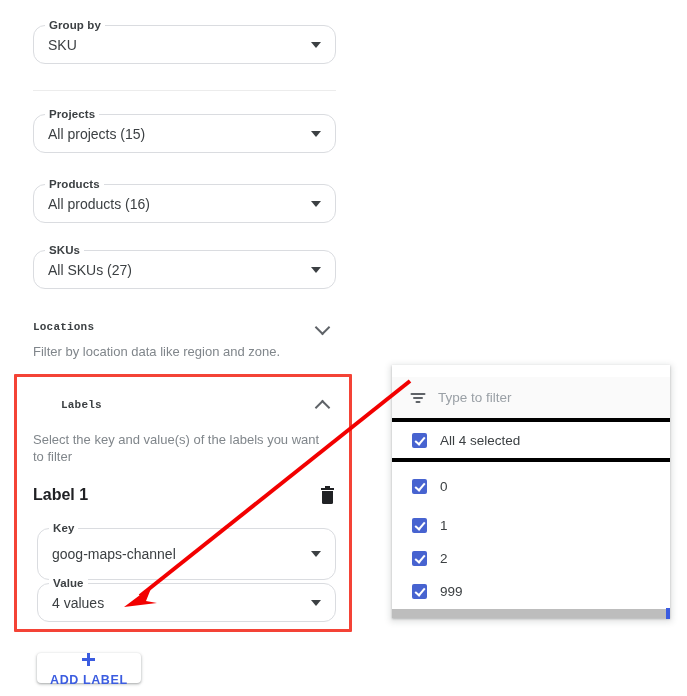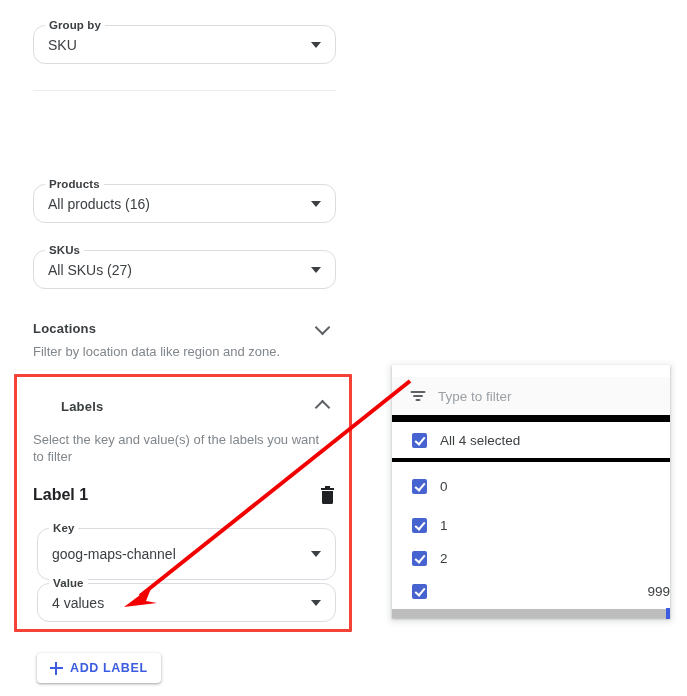--- a/index.html
+++ b/index.html
@@ -50,24 +50,25 @@
   }
 
   .divider {
     position: absolute;
     height: 1px;
     background: #ececec;
   }
 
   .sect-title {
     position: absolute;
-    font-size: 13px;
+    font-size: 11px;
     font-weight: bold;
     color: #3c4043;
     letter-spacing: .2px;
+    font-family: Liberation Mono, monospace;
   }
   .sect-sub {
     position: absolute;
     font-size: 13px;
     color: #80868b;
     line-height: 17px;
   }
 
   
   .chev {
@@ -172,21 +173,21 @@
     position: absolute;
     bottom: 8px;
     font-size: 12px;
     color: #c6c6c6;
     white-space: nowrap;
   }
   .dd-filter {
     position: absolute;
     left: 0; right: 0;
     background: #fafafa;
-    border-bottom: 7px solid #000000;
+    border-bottom: 4px solid #000000;
     display: flex;
     align-items: center;
   }
   .filter-icon {
     position: relative;
     width: 17px; height: 14px;
     margin-left: 17px;
     flex: 0 0 auto;
   }
   .filter-icon i {
@@ -263,20 +264,25 @@
 <div id="root">
 
   <div class="field" style="left:33px; top:25px; width:303px; height:39px;">
     <span class="legend">Group by</span>
     <span class="value">SKU</span>
     <span class="caret"></span>
   </div>
 
   <div class="divider" style="left:33px; top:90px; width:303px;"></div>
 
+  <div class="field" style="left:33px; top:114px; width:303px; height:39px;">
+    <span class="legend">Projects</span>
+    <span class="value">All projects (15)</span>
+    <span class="caret"></span>
+  </div>
 
   <div class="field" style="left:33px; top:184px; width:303px; height:39px;padding-left:12px;">
     <span class="legend">Products</span>
     <span class="value">All products (16)</span>
     <span class="caret"></span>
   </div>
 
   <div class="field" style="left:33px; top:250px; width:303px; height:39px;text-align:center;">
     <span class="legend">SKUs</span>
     <span class="value">All SKUs (27)</span>
@@ -309,21 +315,21 @@
 
     <div class="field" style="left:37px; top:583px; width:299px; height:39px;">
       <span class="legend">Value</span>
       <span class="value">4 values</span>
       <span class="caret"></span>
     </div>
   </div>
 
   <div class="redbox" style="left:14px; top:374px; width:338px; height:258px;"></div>
 
-  <button class="addbtn" style="left:37px; top:653px;">
+  <button class="addbtn" style="left:37px; top:653px;flex-direction:column;">
     <span class="plus"></span>
     <span class="txt">ADD LABEL</span>
   </button>
 
   <div class="dropdown" style="left:392px; top:365px; width:278px; height:253px;">
 
     <div class="dd-clip-row">
       <span class="frag" style="left:14px;">·                                        ·</span>
     </div>
 
@@ -346,21 +352,21 @@
       <span class="lbl">0</span>
     </div>
     <div class="dd-row" style="top:144px; height:32px;">
       <span class="cb"></span>
       <span class="lbl">1</span>
     </div>
     <div class="dd-row" style="top:177px; height:32px;">
       <span class="cb"></span>
       <span class="lbl">2</span>
     </div>
-    <div class="dd-row" style="top:210px; height:32px;justify-content:space-between;">
+    <div class="dd-row" style="top:210px; height:32px;">
       <span class="cb"></span>
       <span class="lbl">999</span>
     </div>
 
     <div class="dd-scroll-track" style="top:244px; width:278px;">
       <div class="dd-scroll-thumb" style="left:0; width:274px;"></div>
     </div>
     <div class="dd-scroll-blue" style="left:274px; top:243px;"></div>
   </div>
 

